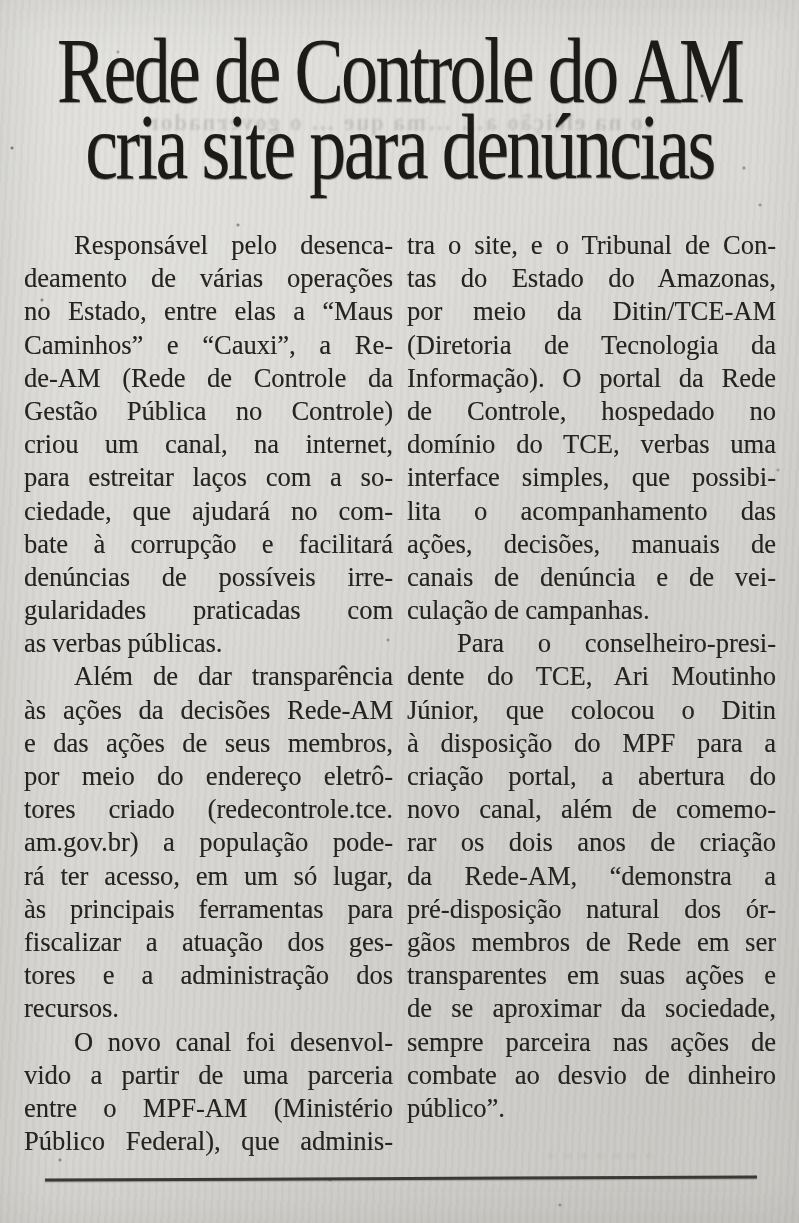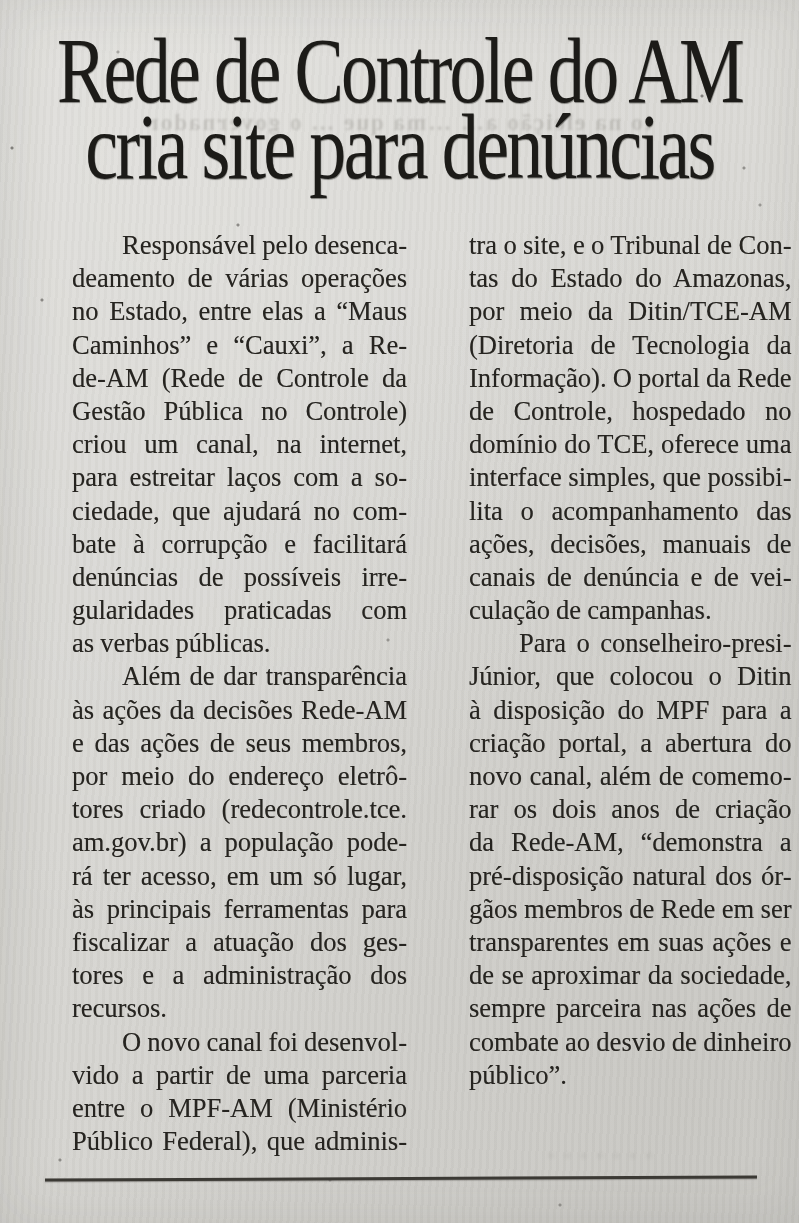--- a/index.html
+++ b/index.html
@@ -99,21 +99,20 @@
     top: 229px;
     left: 24px;
     width: 752px;
     display: flex;
     gap: 14px;
     z-index: 2;
   }
   .col {
     width: 369px;
     color: #262420;
-    margin-left: 48px;
   }
   .line {
     font-size: 26.5px;
     line-height: 33.2px;
     height: 33.2px;
     text-align: justify;
     text-align-last: justify;
     word-spacing: -0.5px;
     white-space: nowrap;
     text-shadow: 0.3px 0.4px 0.5px rgba(30,28,24,0.35);
@@ -178,27 +177,28 @@
         <div class="line">entre o MPF-AM (Ministério</div>
         <div class="line">Público Federal), que adminis-</div>
       </div>
     <div class="col" id="col-right">
         <div class="line">tra o site, e o Tribunal de Con-</div>
         <div class="line">tas do Estado do Amazonas,</div>
         <div class="line">por meio da Ditin/TCE-AM</div>
         <div class="line">(Diretoria de Tecnologia da</div>
         <div class="line">Informação). O portal da Rede</div>
         <div class="line">de Controle, hospedado no</div>
-        <div class="line">domínio do TCE, oferece uma</div>
+        <div class="line">domínio do TCE, verbas uma</div>
         <div class="line">interface simples, que possibi-</div>
         <div class="line">lita o acompanhamento das</div>
         <div class="line">ações, decisões, manuais de</div>
         <div class="line">canais de denúncia e de vei-</div>
         <div class="line end">culação de campanhas.</div>
         <div class="line indent">Para o conselheiro-presi-</div>
+        <div class="line">dente do TCE, Ari Moutinho</div>
         <div class="line">Júnior, que colocou o Ditin</div>
         <div class="line">à disposição do MPF para a</div>
         <div class="line">criação portal, a abertura do</div>
         <div class="line">novo canal, além de comemo-</div>
         <div class="line">rar os dois anos de criação</div>
         <div class="line">da Rede-AM, “demonstra a</div>
         <div class="line">pré-disposição natural dos ór-</div>
         <div class="line">gãos membros de Rede em ser</div>
         <div class="line">transparentes em suas ações e</div>
         <div class="line">de se aproximar da sociedade,</div>

